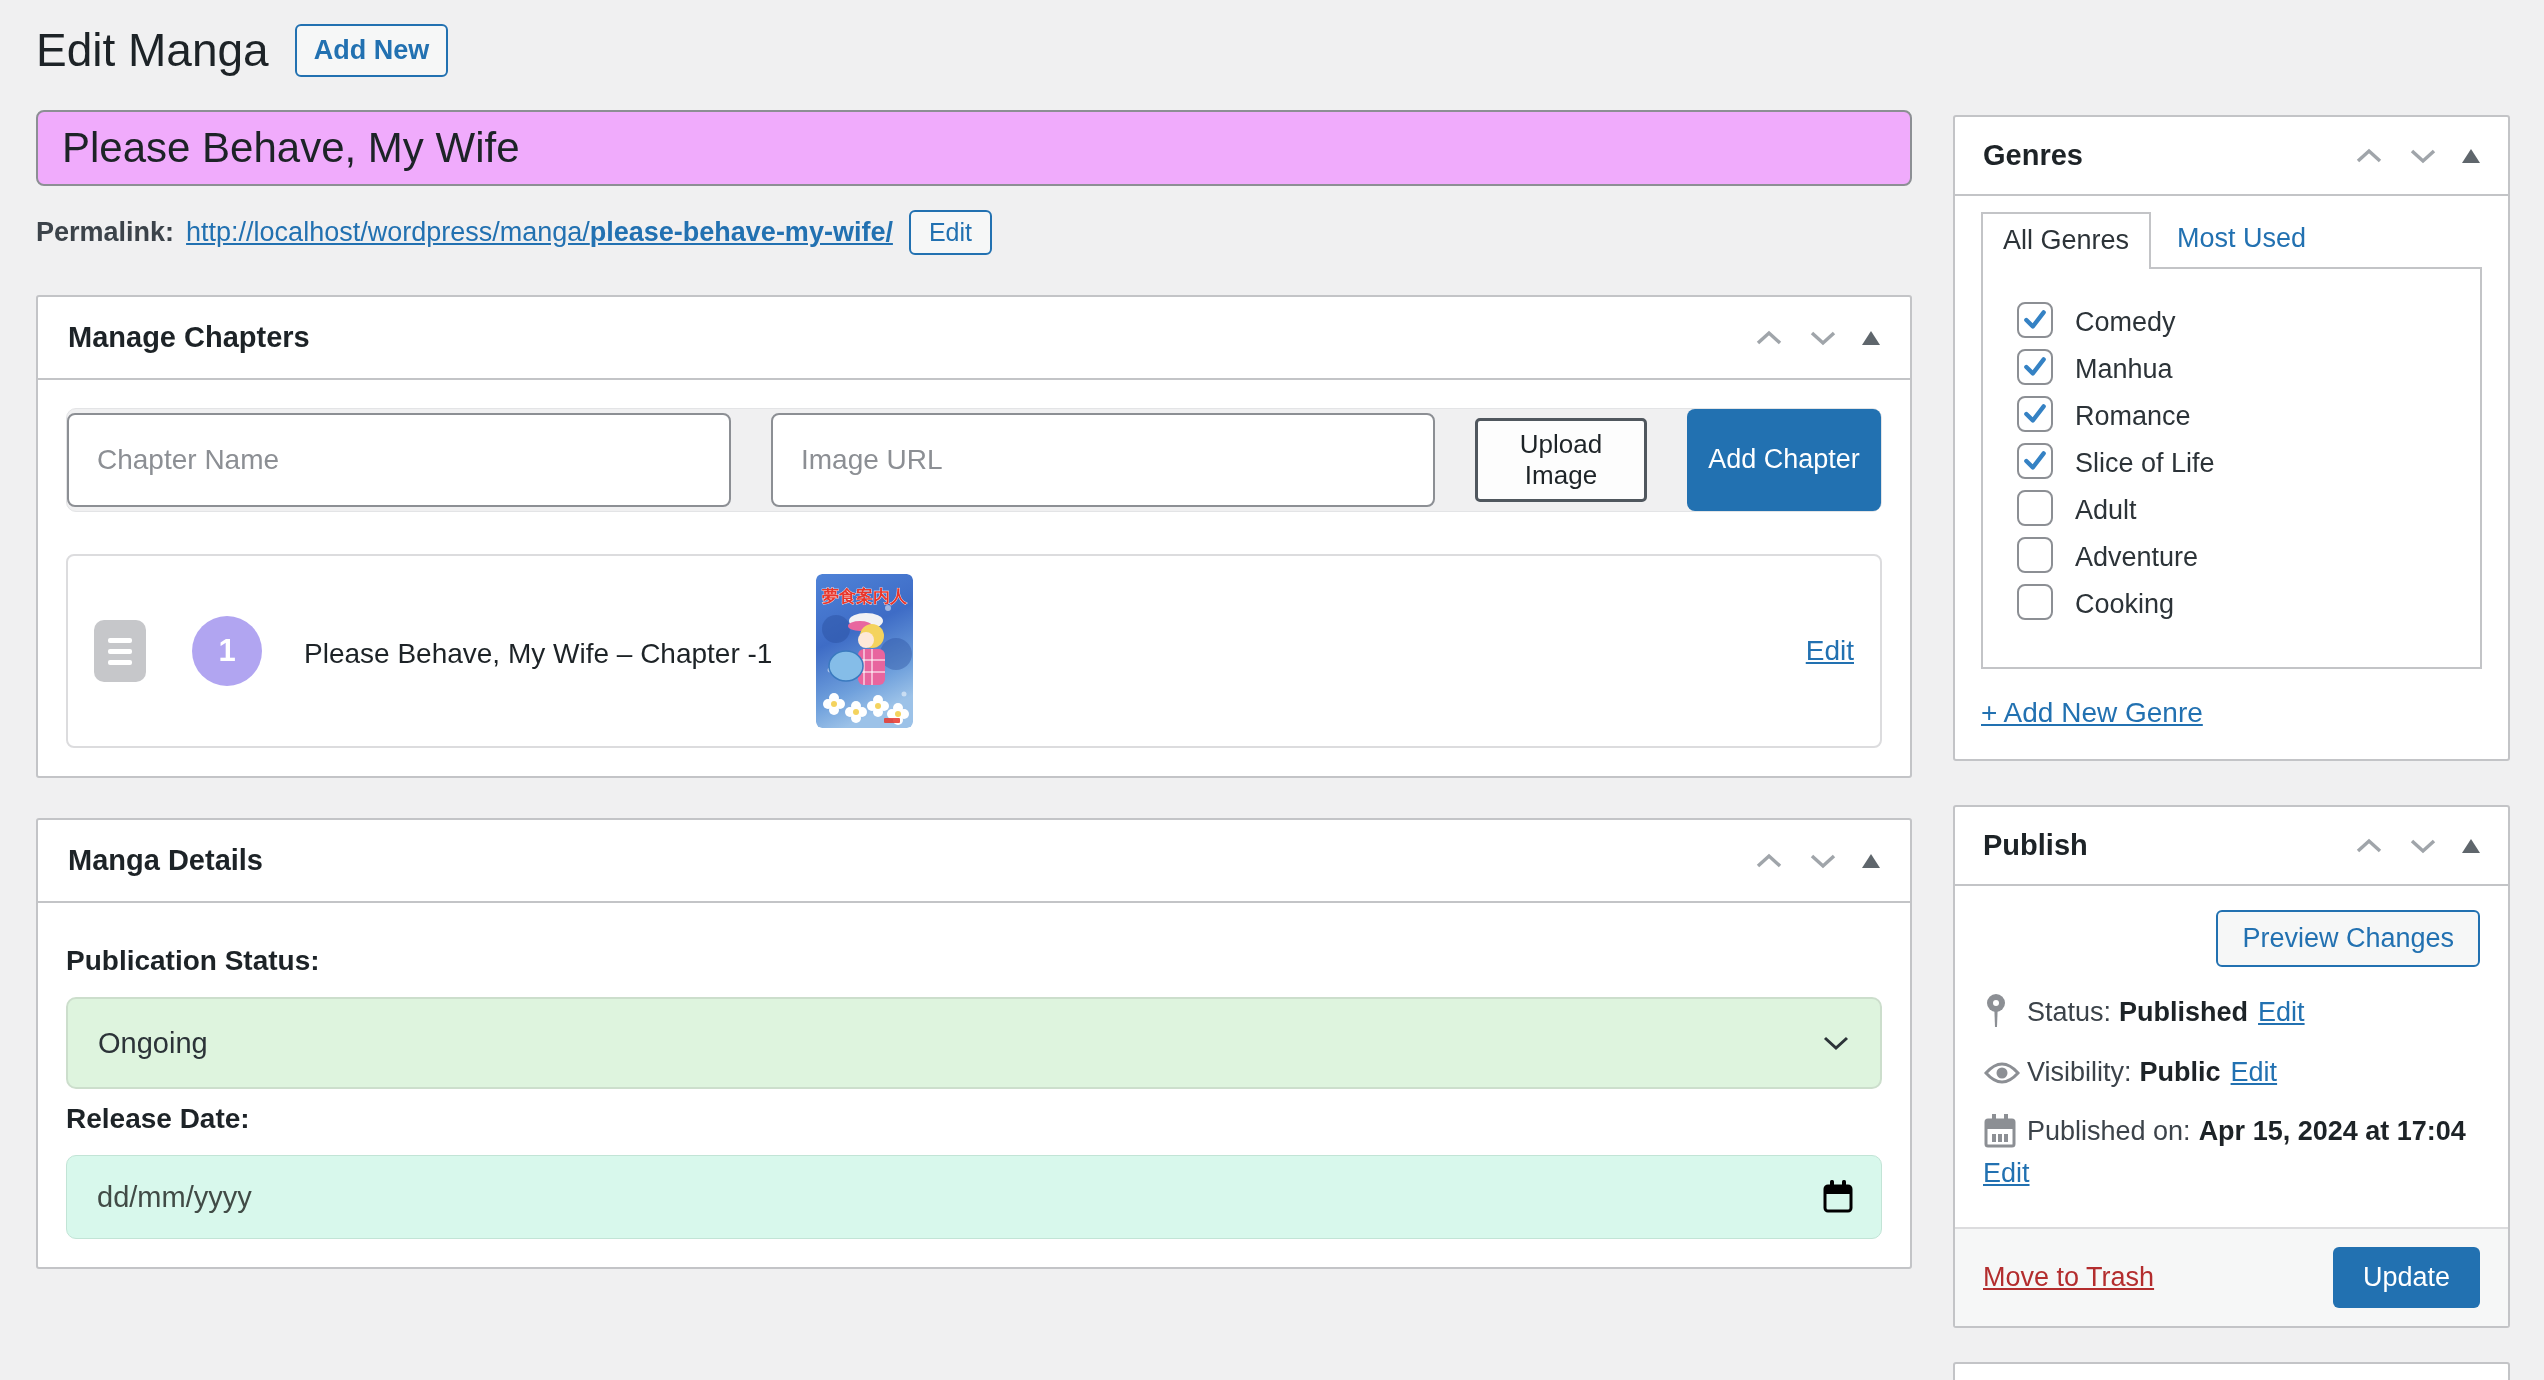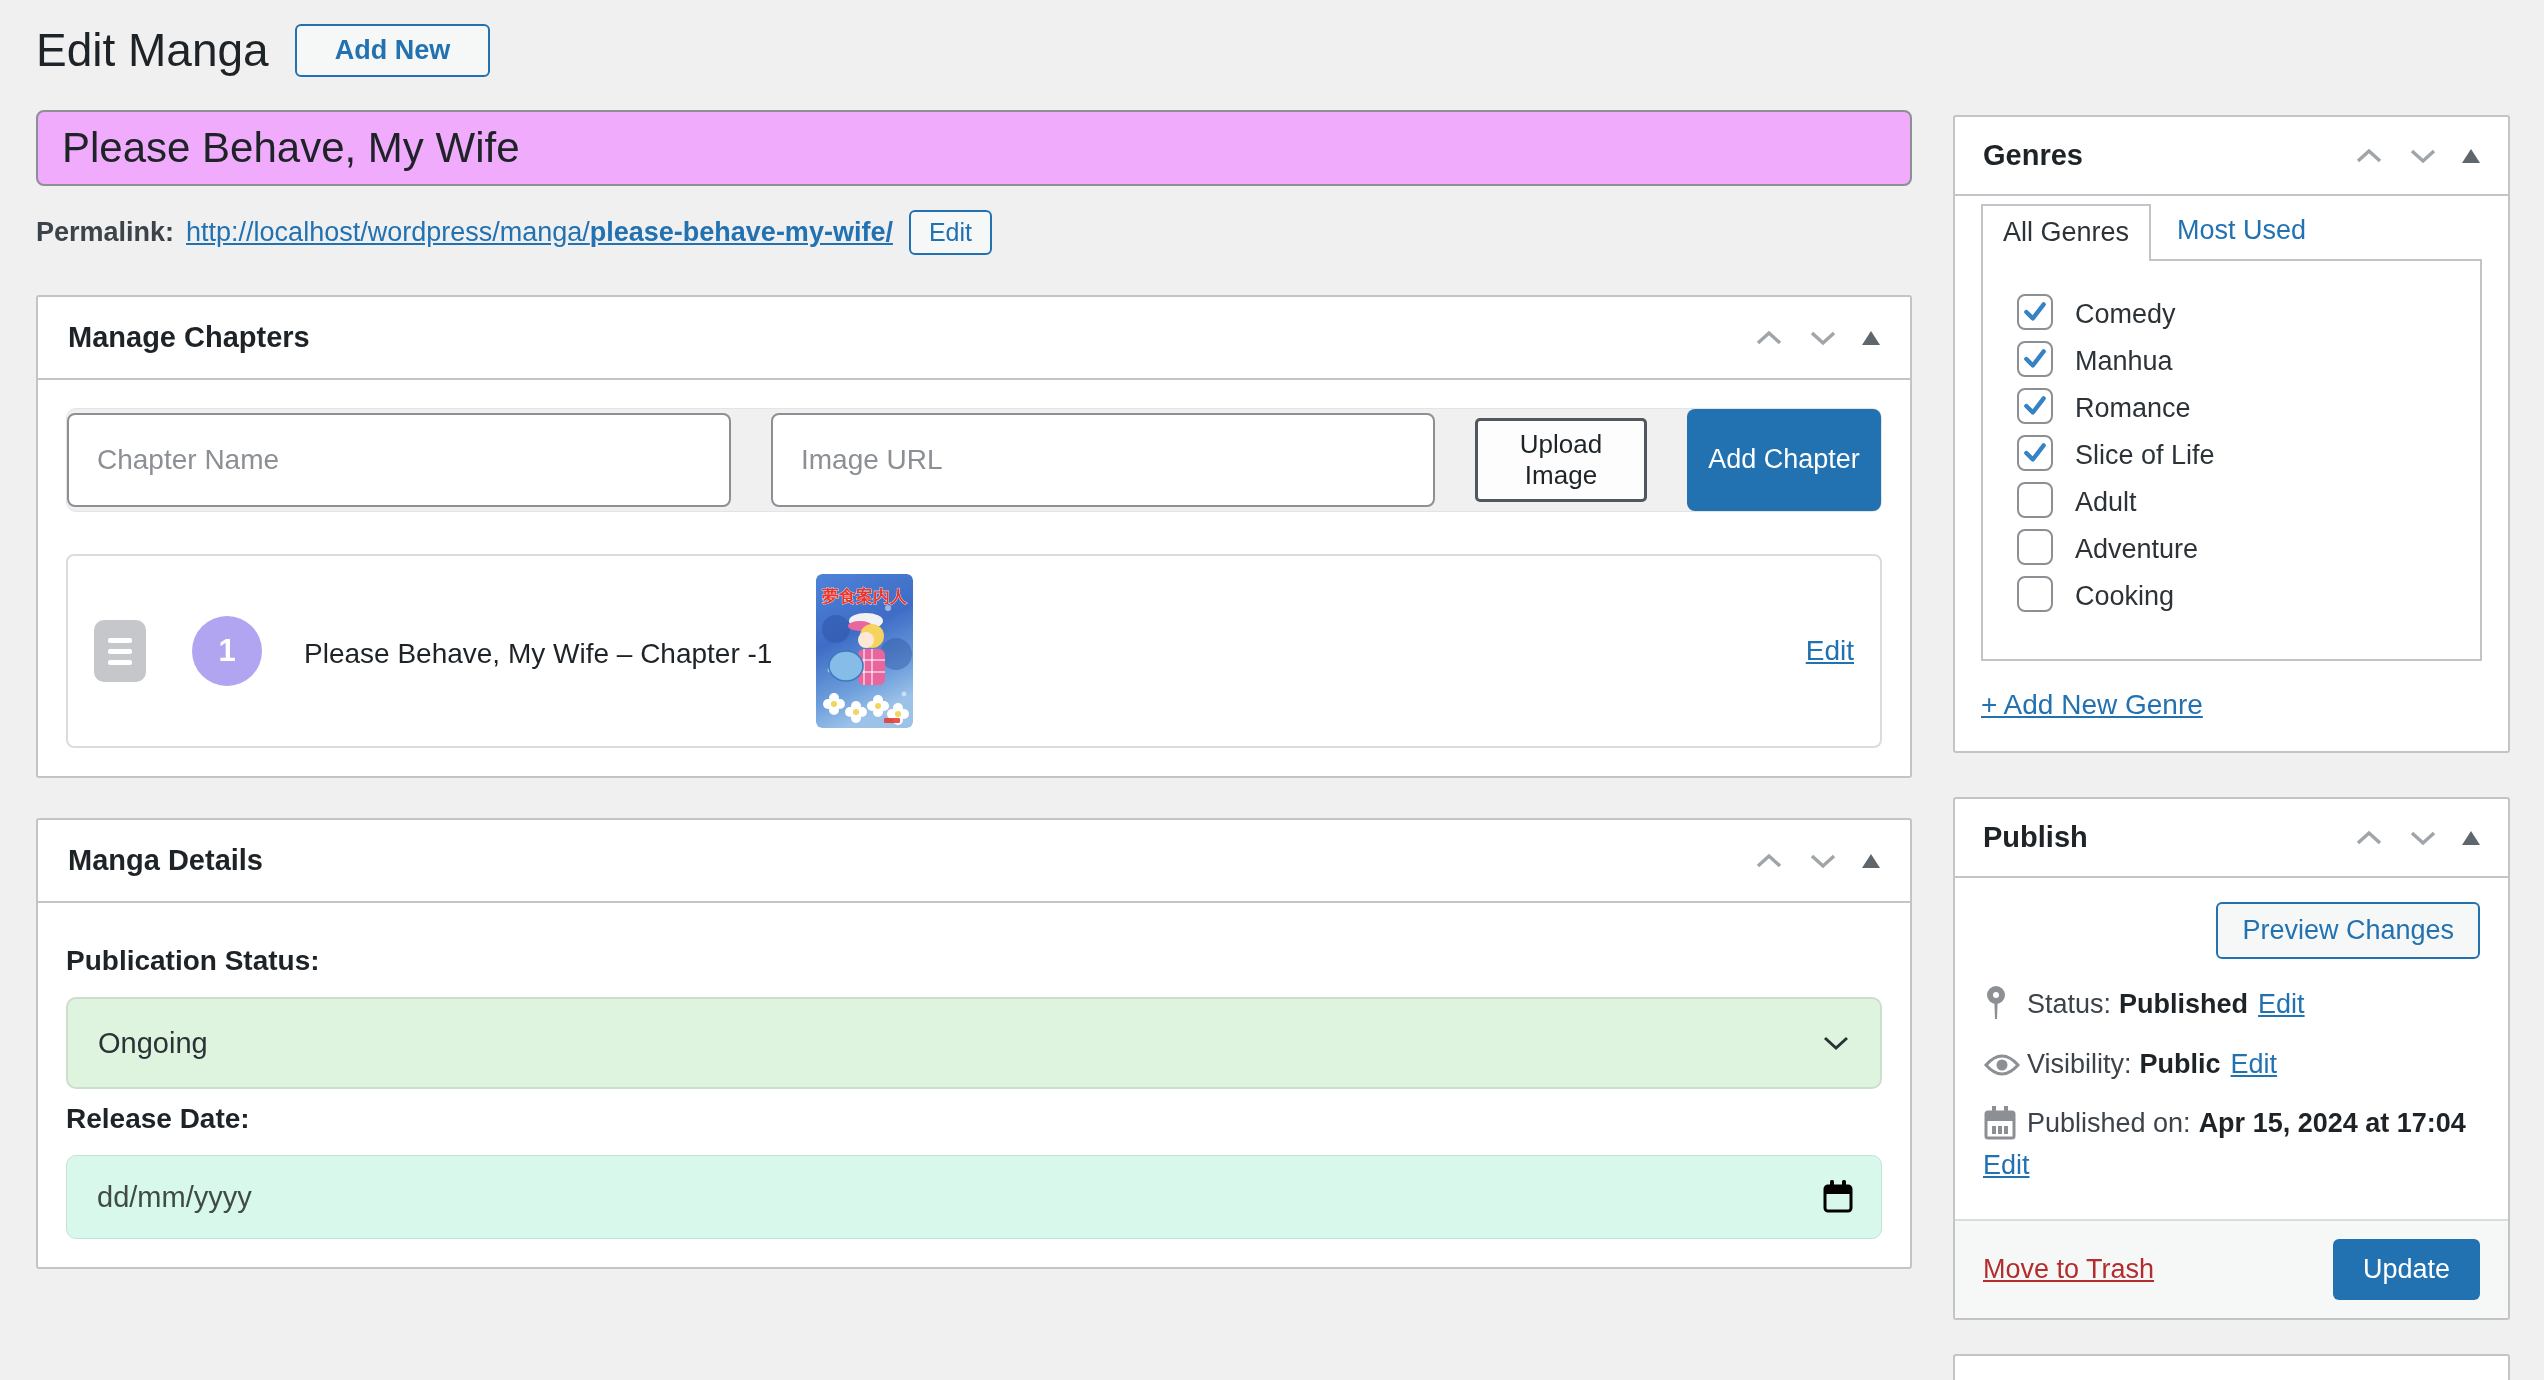--- a/index.html
+++ b/index.html
@@ -4,21 +4,21 @@
 <style>
   html,body{margin:0;padding:0}
   .page{position:relative;width:2544px;height:1380px;background:#f0f0f1;overflow:hidden;
         font-family:"Liberation Sans",sans-serif;color:#3c434a;}
 
   
   .main-col{position:absolute;left:36px;top:0;width:1876px;}
   .page-header{display:flex;align-items:center;gap:26px;margin-top:20px;height:60px;}
   .page-title{font-size:46px;font-weight:500;color:#1d2327;margin:0;}
   .add-new-btn{font-size:27px;font-weight:600;color:#2271b1;background:#f6f7f7;
-               border:2px solid #2271b1;border-radius:6px;padding:9px 38px;cursor:pointer;
+               border:2px solid #2271b1;border-radius:6px;padding:9px 17px;cursor:pointer;
                font-family:inherit;}
   .title-input{box-sizing:border-box;width:100%;height:76px;margin-top:30px;border:2px solid #8c8f94;
                border-radius:8px;background:#f0abfc;font-size:42px;color:#1d2327;padding:0 24px;
                font-family:inherit;display:block;}
   .permalink-row{display:flex;align-items:center;margin-top:24px;font-size:27px;gap:12px;}
   .permalink-label{font-weight:700;color:#3c434a;}
   .permalink-link{color:#2271b1;text-decoration:underline;cursor:pointer;}
   .permalink-slug{font-weight:700;}
   .small-edit-btn{font-size:25px;color:#2271b1;background:#f6f7f7;border:2px solid #2271b1;
                   border-radius:6px;padding:6px 18px;margin-left:4px;cursor:pointer;font-family:inherit;}
@@ -62,21 +62,21 @@
   .date-input{border:none;background:transparent;font-size:29px;color:#414b46;font-family:inherit;flex:1;outline:none;}
   .date-input::placeholder{color:#414b46;opacity:1;}
 
   
   .side-col{position:absolute;left:1953px;top:115px;width:557px;}
   .side-panel{background:#fff;border:2px solid #c3c4c7;border-radius:3px;box-sizing:border-box;}
   .side-header{display:flex;align-items:center;justify-content:space-between;padding:22px 28px;
                border-bottom:2px solid #c3c4c7;}
   .side-title{font-size:29px;font-weight:600;color:#1d2327;}
 
-  .genres-body{padding:8px 26px 30px;}
+  .genres-body{padding:16px 26px 30px;}
   .genre-tabs{display:flex;align-items:flex-end;}
   .genre-tab-active{background:#fff;border:2px solid #c3c4c7;border-bottom:none;padding:11px 20px 13px;
                     font-size:27px;color:#2c3338;margin-bottom:-2px;position:relative;z-index:2;cursor:pointer;}
   .genre-tab-link{color:#2271b1;font-size:27px;padding:11px 26px 13px;cursor:pointer;}
   .genre-list{border:2px solid #c3c4c7;height:402px;box-sizing:border-box;padding:22px 0 0 34px;overflow:hidden;}
   .genre-item{display:flex;align-items:flex-end;gap:22px;height:47px;cursor:pointer;}
   .checkbox{width:36px;height:36px;border:2px solid #8c8f94;border-radius:8px;background:#fff;
             box-sizing:border-box;display:flex;align-items:center;justify-content:center;flex-shrink:0;}
   .checkbox svg{display:none;}
   .checkbox.checked svg{display:block;}

